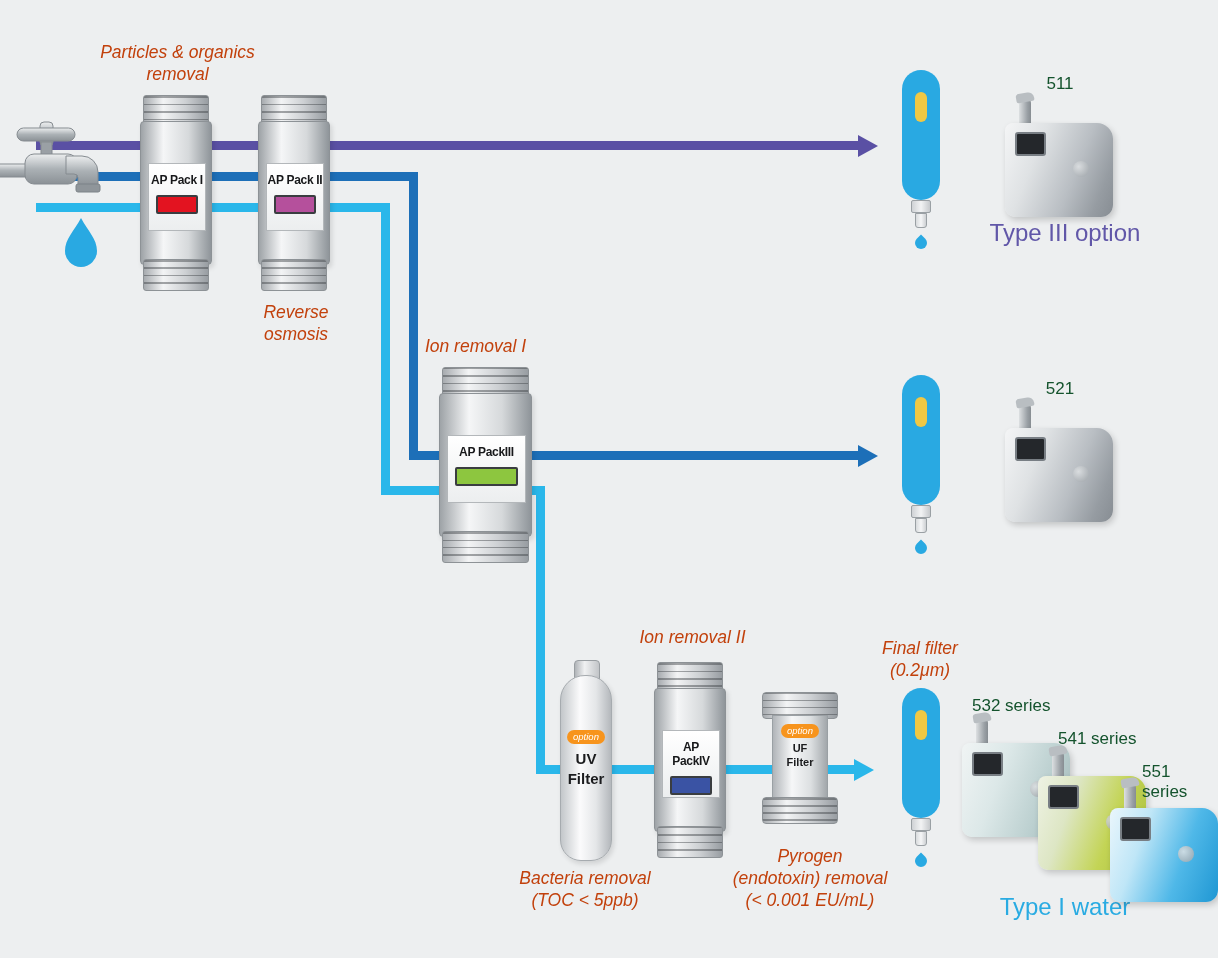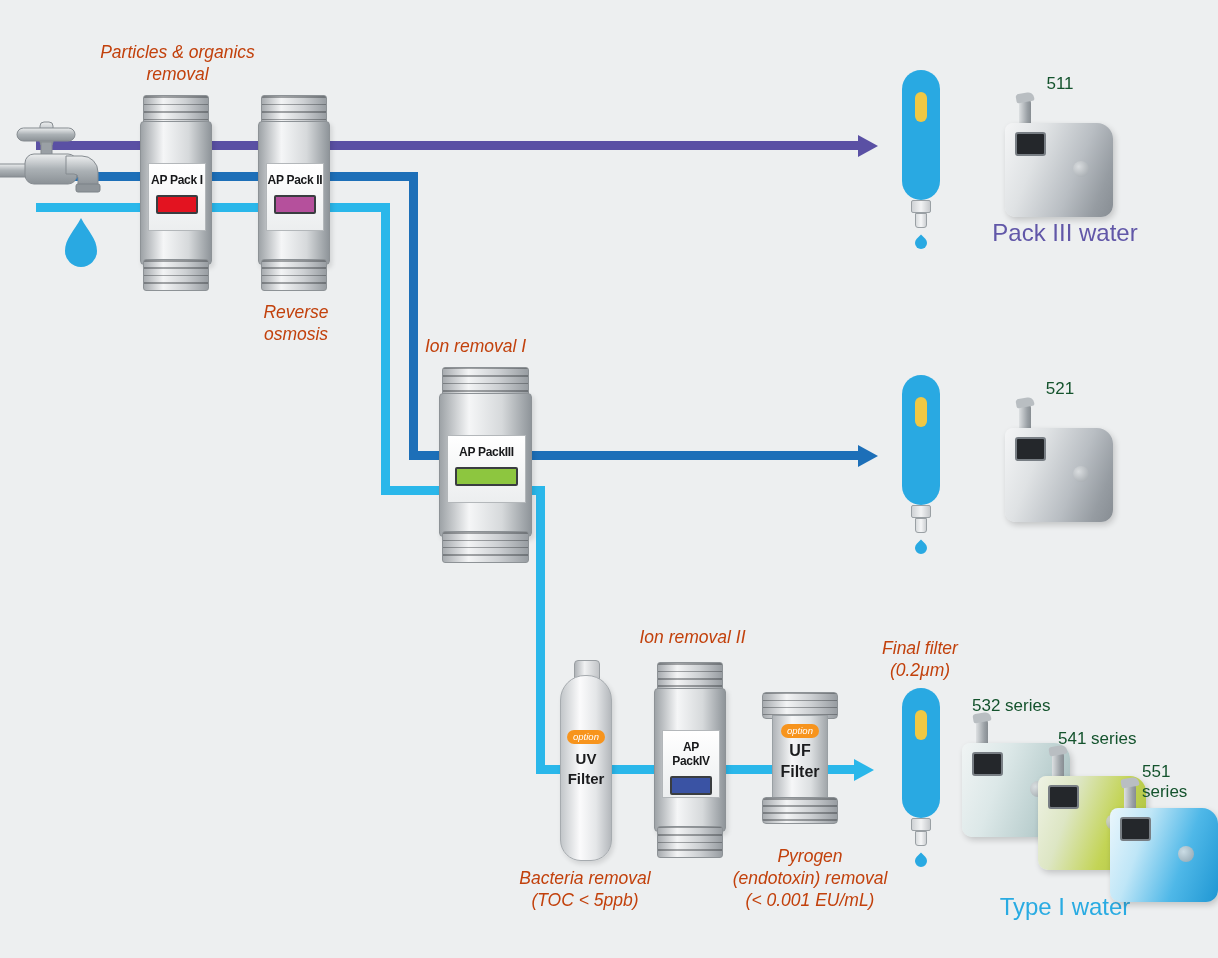--- a/index.html
+++ b/index.html
@@ -50,21 +50,21 @@
   .uff{position:absolute;left:762px;top:692px;width:76px;height:132px;z-index:2;}
   .uf-flange{position:absolute;left:0;width:74px;height:25px;border:1px solid #8d9296;border-radius:4px;
     background:
       repeating-linear-gradient(180deg, rgba(60,64,68,0.45) 0 1.5px, rgba(255,255,255,0) 1.5px 7px),
       linear-gradient(90deg,#a7abaf,#f3f4f5 32%,#cdd0d3 65%,#989da2);}
   .uf-flange.top{top:0;}
   .uf-flange.bottom{bottom:0;}
   .uf-mid{position:absolute;left:10px;width:54px;top:23px;bottom:23px;border:1px solid #9aa0a4;
     background:linear-gradient(90deg,#b0b4b8,#f6f7f8 35%,#dcdfe1 70%,#a2a7ab);}
   .uf-mid .option-pill{margin:8px auto 3px;}
-  .uf-mid .opt-name{font-size:16px;}
+  .uf-mid .opt-name{font-size:11px;}
 
   
   .dispenser{position:absolute;width:38px;z-index:2;}
   .disp-body{position:relative;width:38px;height:130px;background:#29a9e2;border-radius:19px;}
   .disp-slot{position:absolute;left:13px;top:22px;width:12px;height:30px;background:#f0c844;border-radius:6px;}
   .disp-collar{width:18px;height:11px;margin:0 auto;border:1px solid #9aa0a4;border-radius:2px;
     background:linear-gradient(90deg,#cfd2d5,#f2f3f4,#c6c9cc);}
   .disp-tip{width:10px;height:13px;margin:0 auto;border:1px solid #9aa0a4;border-radius:0 0 3px 3px;
     background:linear-gradient(90deg,#d8dbdd,#f5f6f7,#cdd0d3);}
   .disp-drop{width:12px;height:12px;margin:9px auto 0;background:#29a9e2;
@@ -285,21 +285,21 @@
     <div>(TOC &lt; 5ppb)</div>
   </div>
 
   <div class="stage-label" style="left:725px;top:846px;width:170px;">
     <div>Pyrogen</div>
     <div>(endotoxin) removal</div>
     <div>(&lt; 0.001 EU/mL)</div>
   </div>
 
   <div class="model-label" style="left:1005px;top:74px;width:110px;text-align:center;">511</div>
-  <div class="type-label" style="left:975px;top:219px;width:180px;color:#6157a8;">Pack III water</div>
+  <div class="type-label" style="left:975px;top:219px;width:180px;color:#6157a8;">Type III option</div>
 
   <div class="model-label" style="left:1005px;top:379px;width:110px;text-align:center;">521</div>
 
   <div class="model-label" style="left:972px;top:696px;">532 series</div>
   <div class="model-label" style="left:1058px;top:729px;">541 series</div>
   <div class="model-label" style="left:1142px;top:762px;">551 series</div>
   <div class="type-label" style="left:975px;top:893px;width:180px;color:#29abe2;">Type I water</div>
 
 </div>
 

